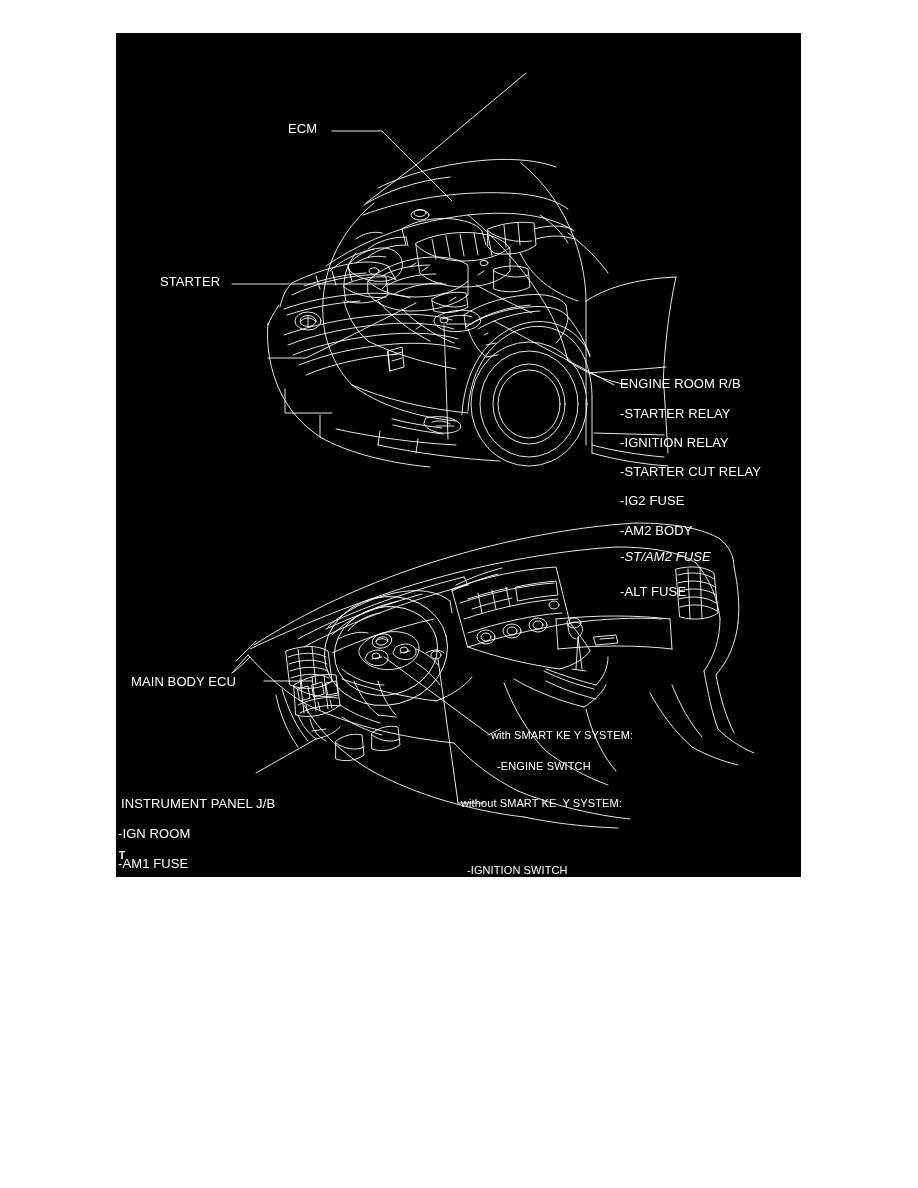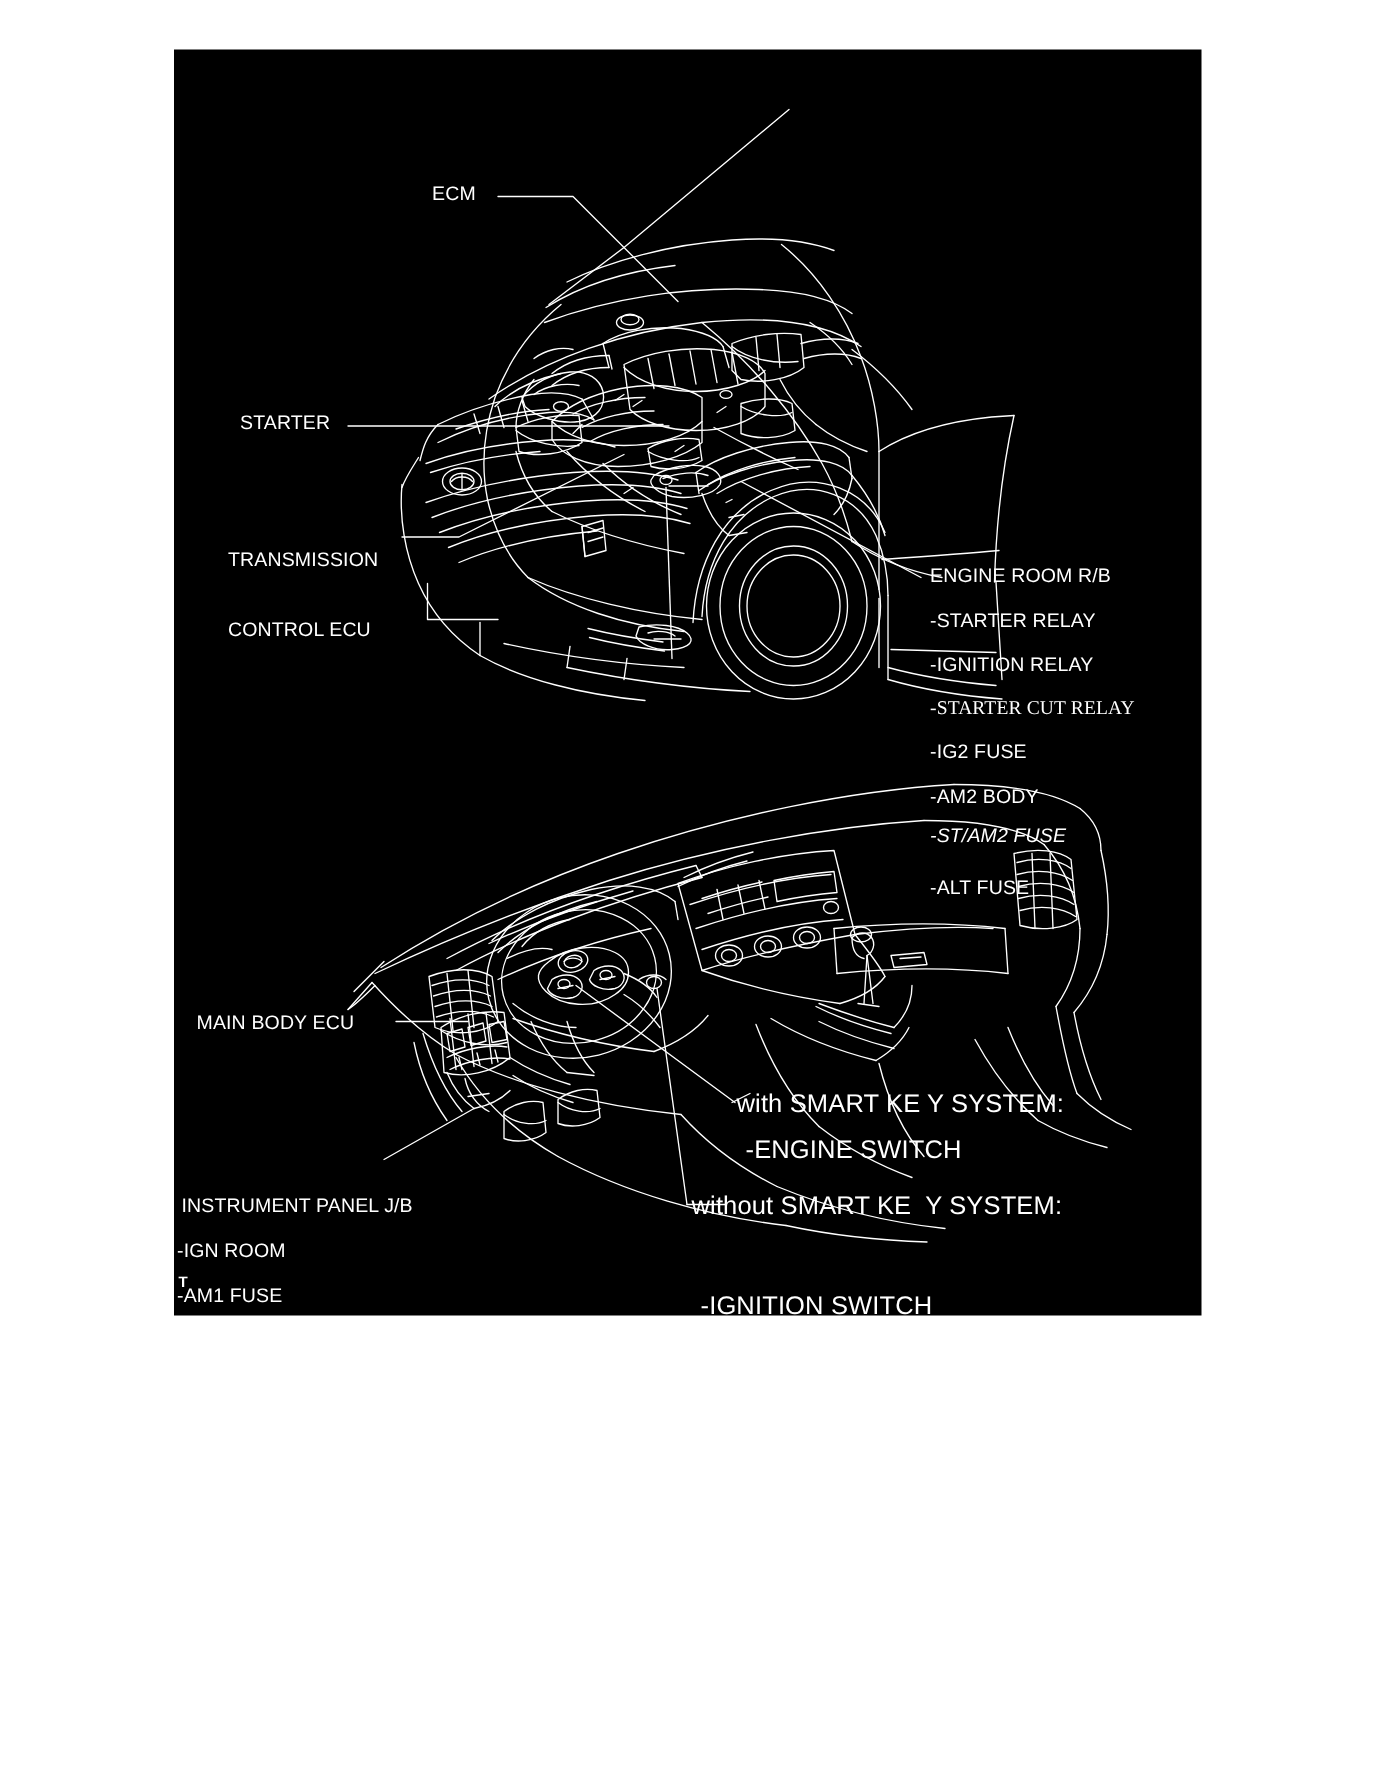--- a/index.html
+++ b/index.html
@@ -44,21 +44,21 @@
   .lbl {
     position: absolute;
     color: #ffffff;
     font-family: "Liberation Sans", sans-serif;
     font-size: 13px;
     line-height: 15px;
     white-space: pre;
     letter-spacing: 0.1px;
   }
   .lbl.small {
-    font-size: 17px;
+    font-size: 11px;
   }
   .corner-mark {
     position: absolute;
     left: 3px;
     top: 818px;
     color: #ffffff;
     font-size: 10px;
     font-family: "Liberation Sans", sans-serif;
     font-weight: bold;
     line-height: 10px;
@@ -471,31 +471,27 @@
           <path d="M342 770 L368 770"></path>
         </g>
 
       </svg>
     </div>
 
     <div class="lbl" style="left:172px; top:88px;">ECM</div>
 
     <div class="lbl" style="left:44px; top:241px;">STARTER</div>
 
-    <div class="lbl lbl-2line" style="left:36px; top:301px;">
-      <div>TRANSMISSION</div>
-      <div>CONTROL ECU</div>
-    </div>
 
 
     <div class="lbl" style="left:504px; top:343px;">ENGINE ROOM R/B</div>
 
     <div class="lbl" style="left:504px; top:373px;">-STARTER RELAY</div>
     <div class="lbl" style="left:504px; top:402px;">-IGNITION RELAY</div>
-    <div class="lbl" style="left:504px; top:431px;font-family:Liberation Serif, serif;">-STARTER CUT RELAY</div>
+    <div class="lbl" style="left:504px; top:431px;">-STARTER CUT RELAY</div>
     <div class="lbl" style="left:504px; top:460px;">-IG2 FUSE</div>
     <div class="lbl" style="left:504px; top:490px;">-AM2 BODY</div>
     <div class="lbl" style="left:504px; top:516px;font-style:italic;">-ST/AM2 FUSE</div>
     <div class="lbl" style="left:504px; top:551px;text-align:right;">-ALT FUSE</div>
 
     <div class="lbl" style="left:15px; top:641px;text-align:center;">MAIN BODY ECU</div>
 
     <div class="lbl" style="left:5px; top:763px;">INSTRUMENT PANEL J/B</div>
     <div class="lbl" style="left:2px; top:793px;">-IGN ROOM</div>
     <div class="lbl" style="left:2px; top:823px;">-AM1 FUSE</div>

